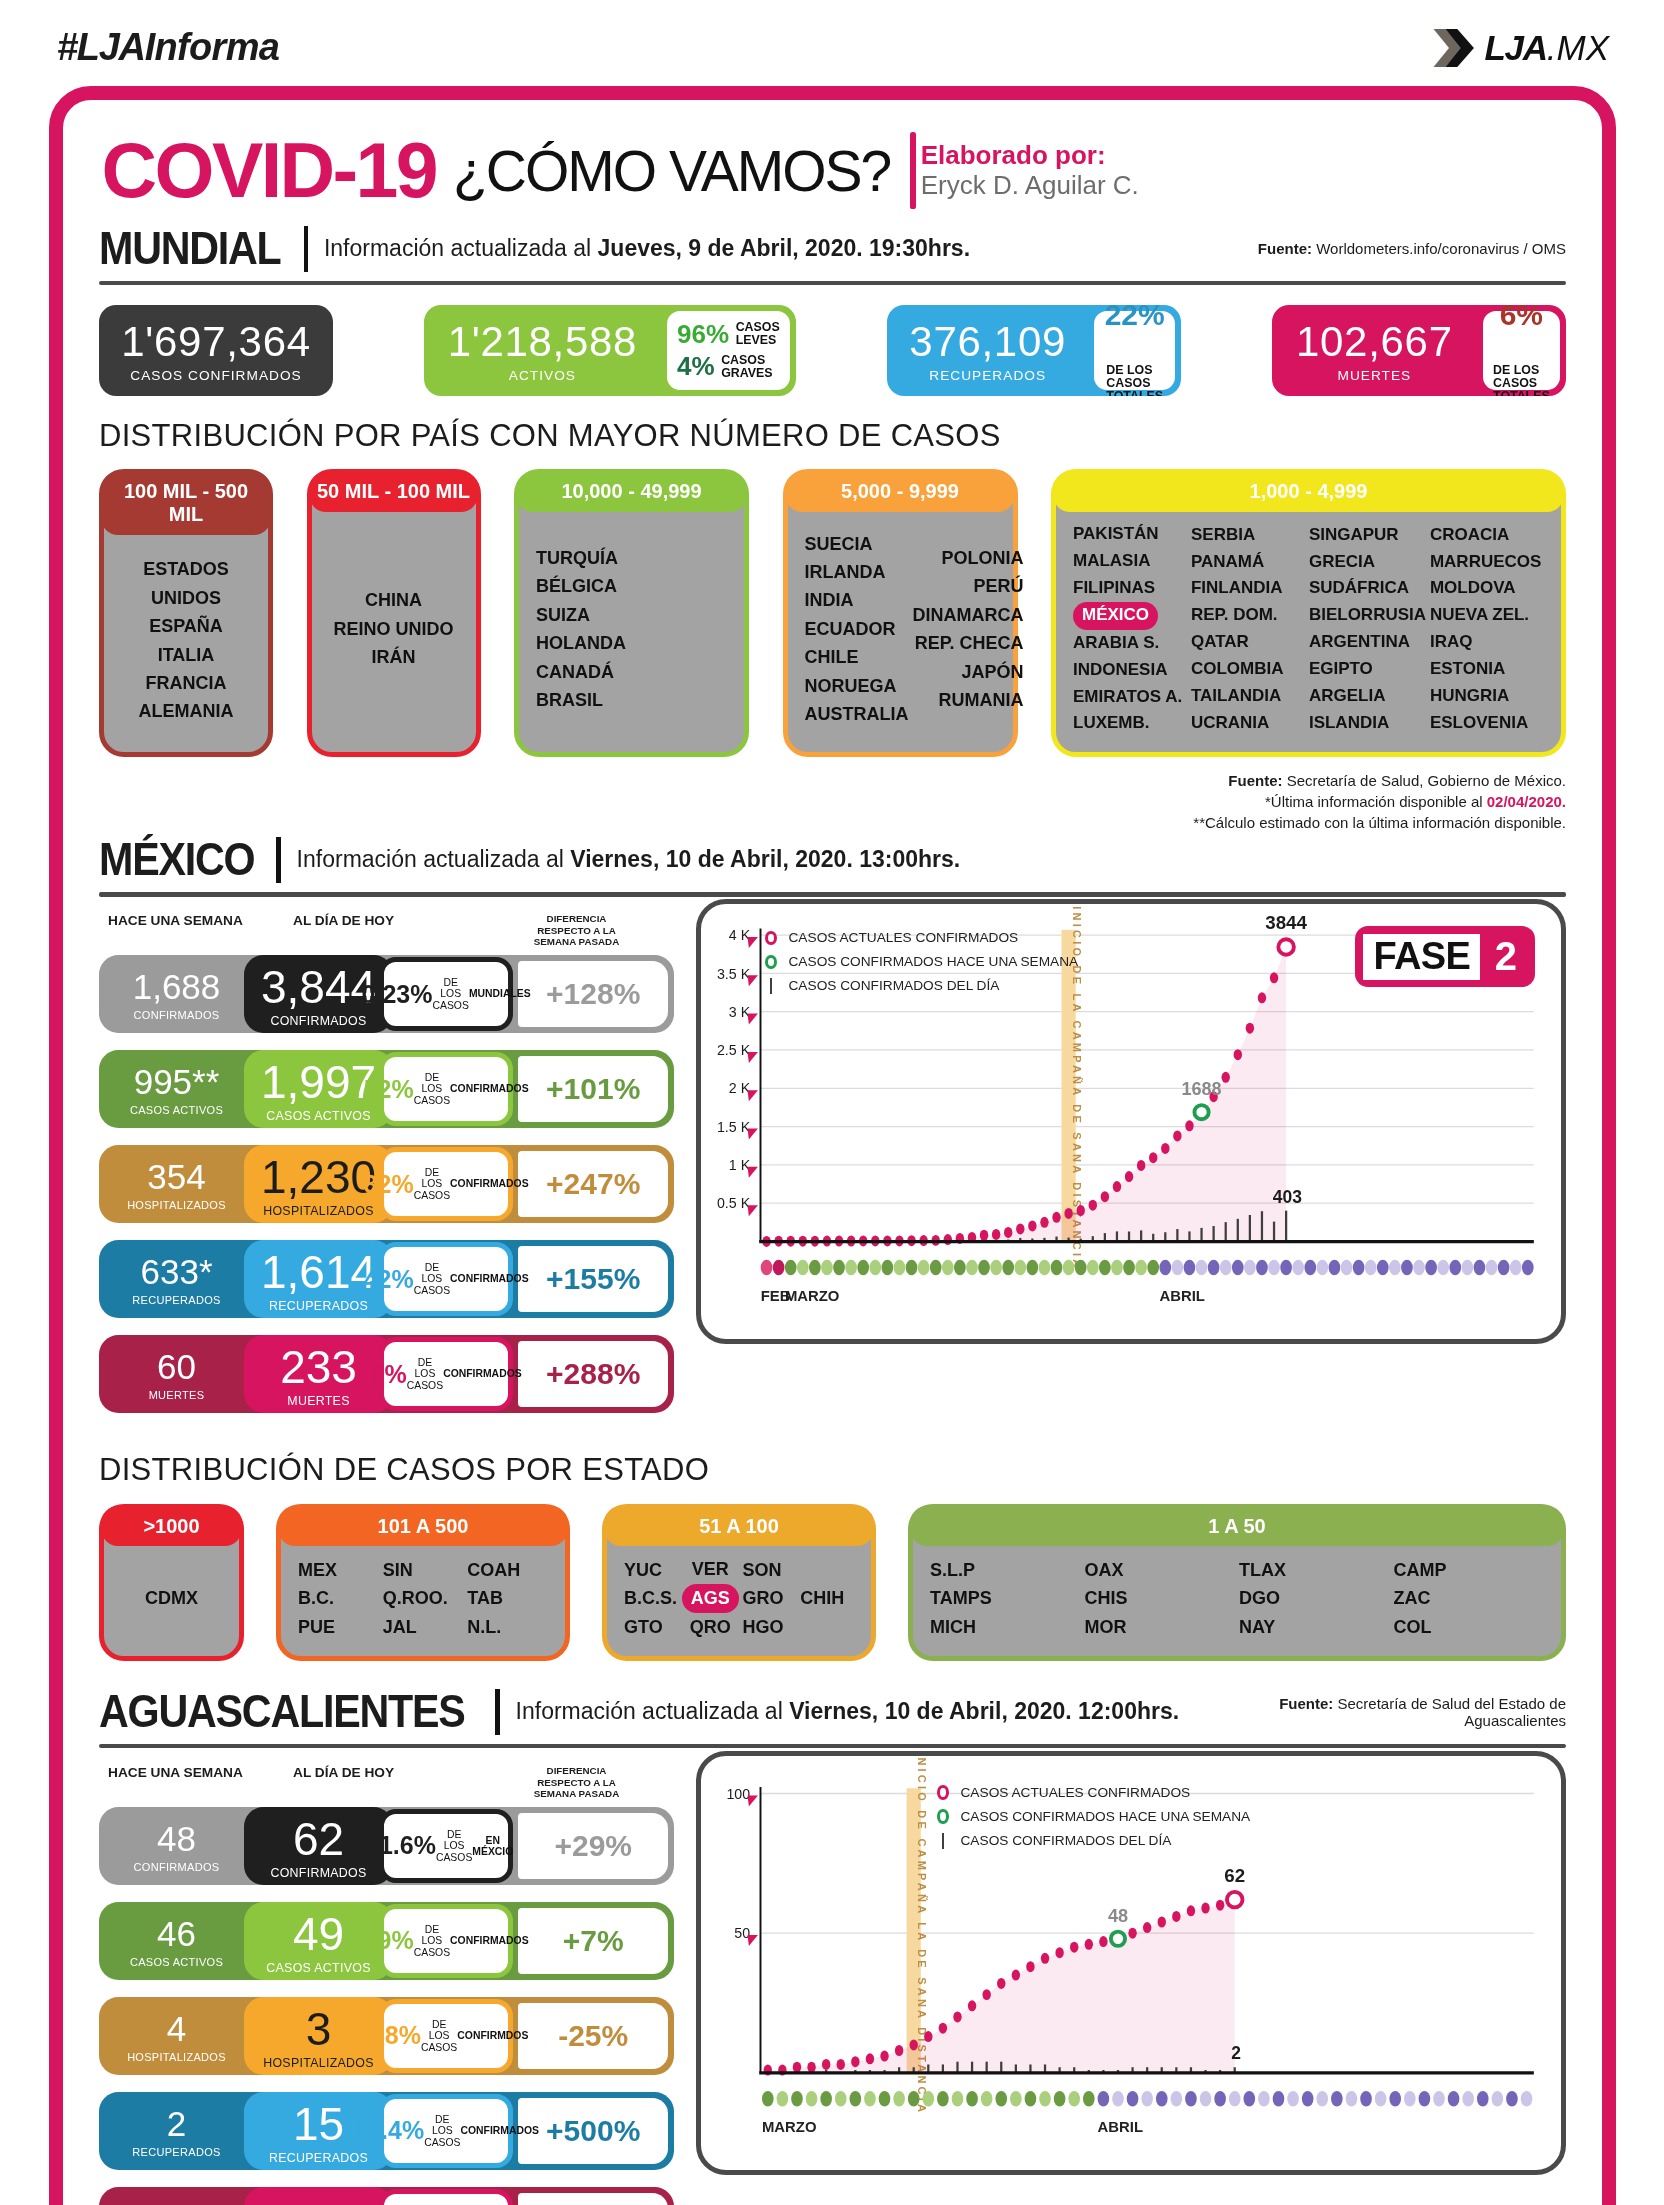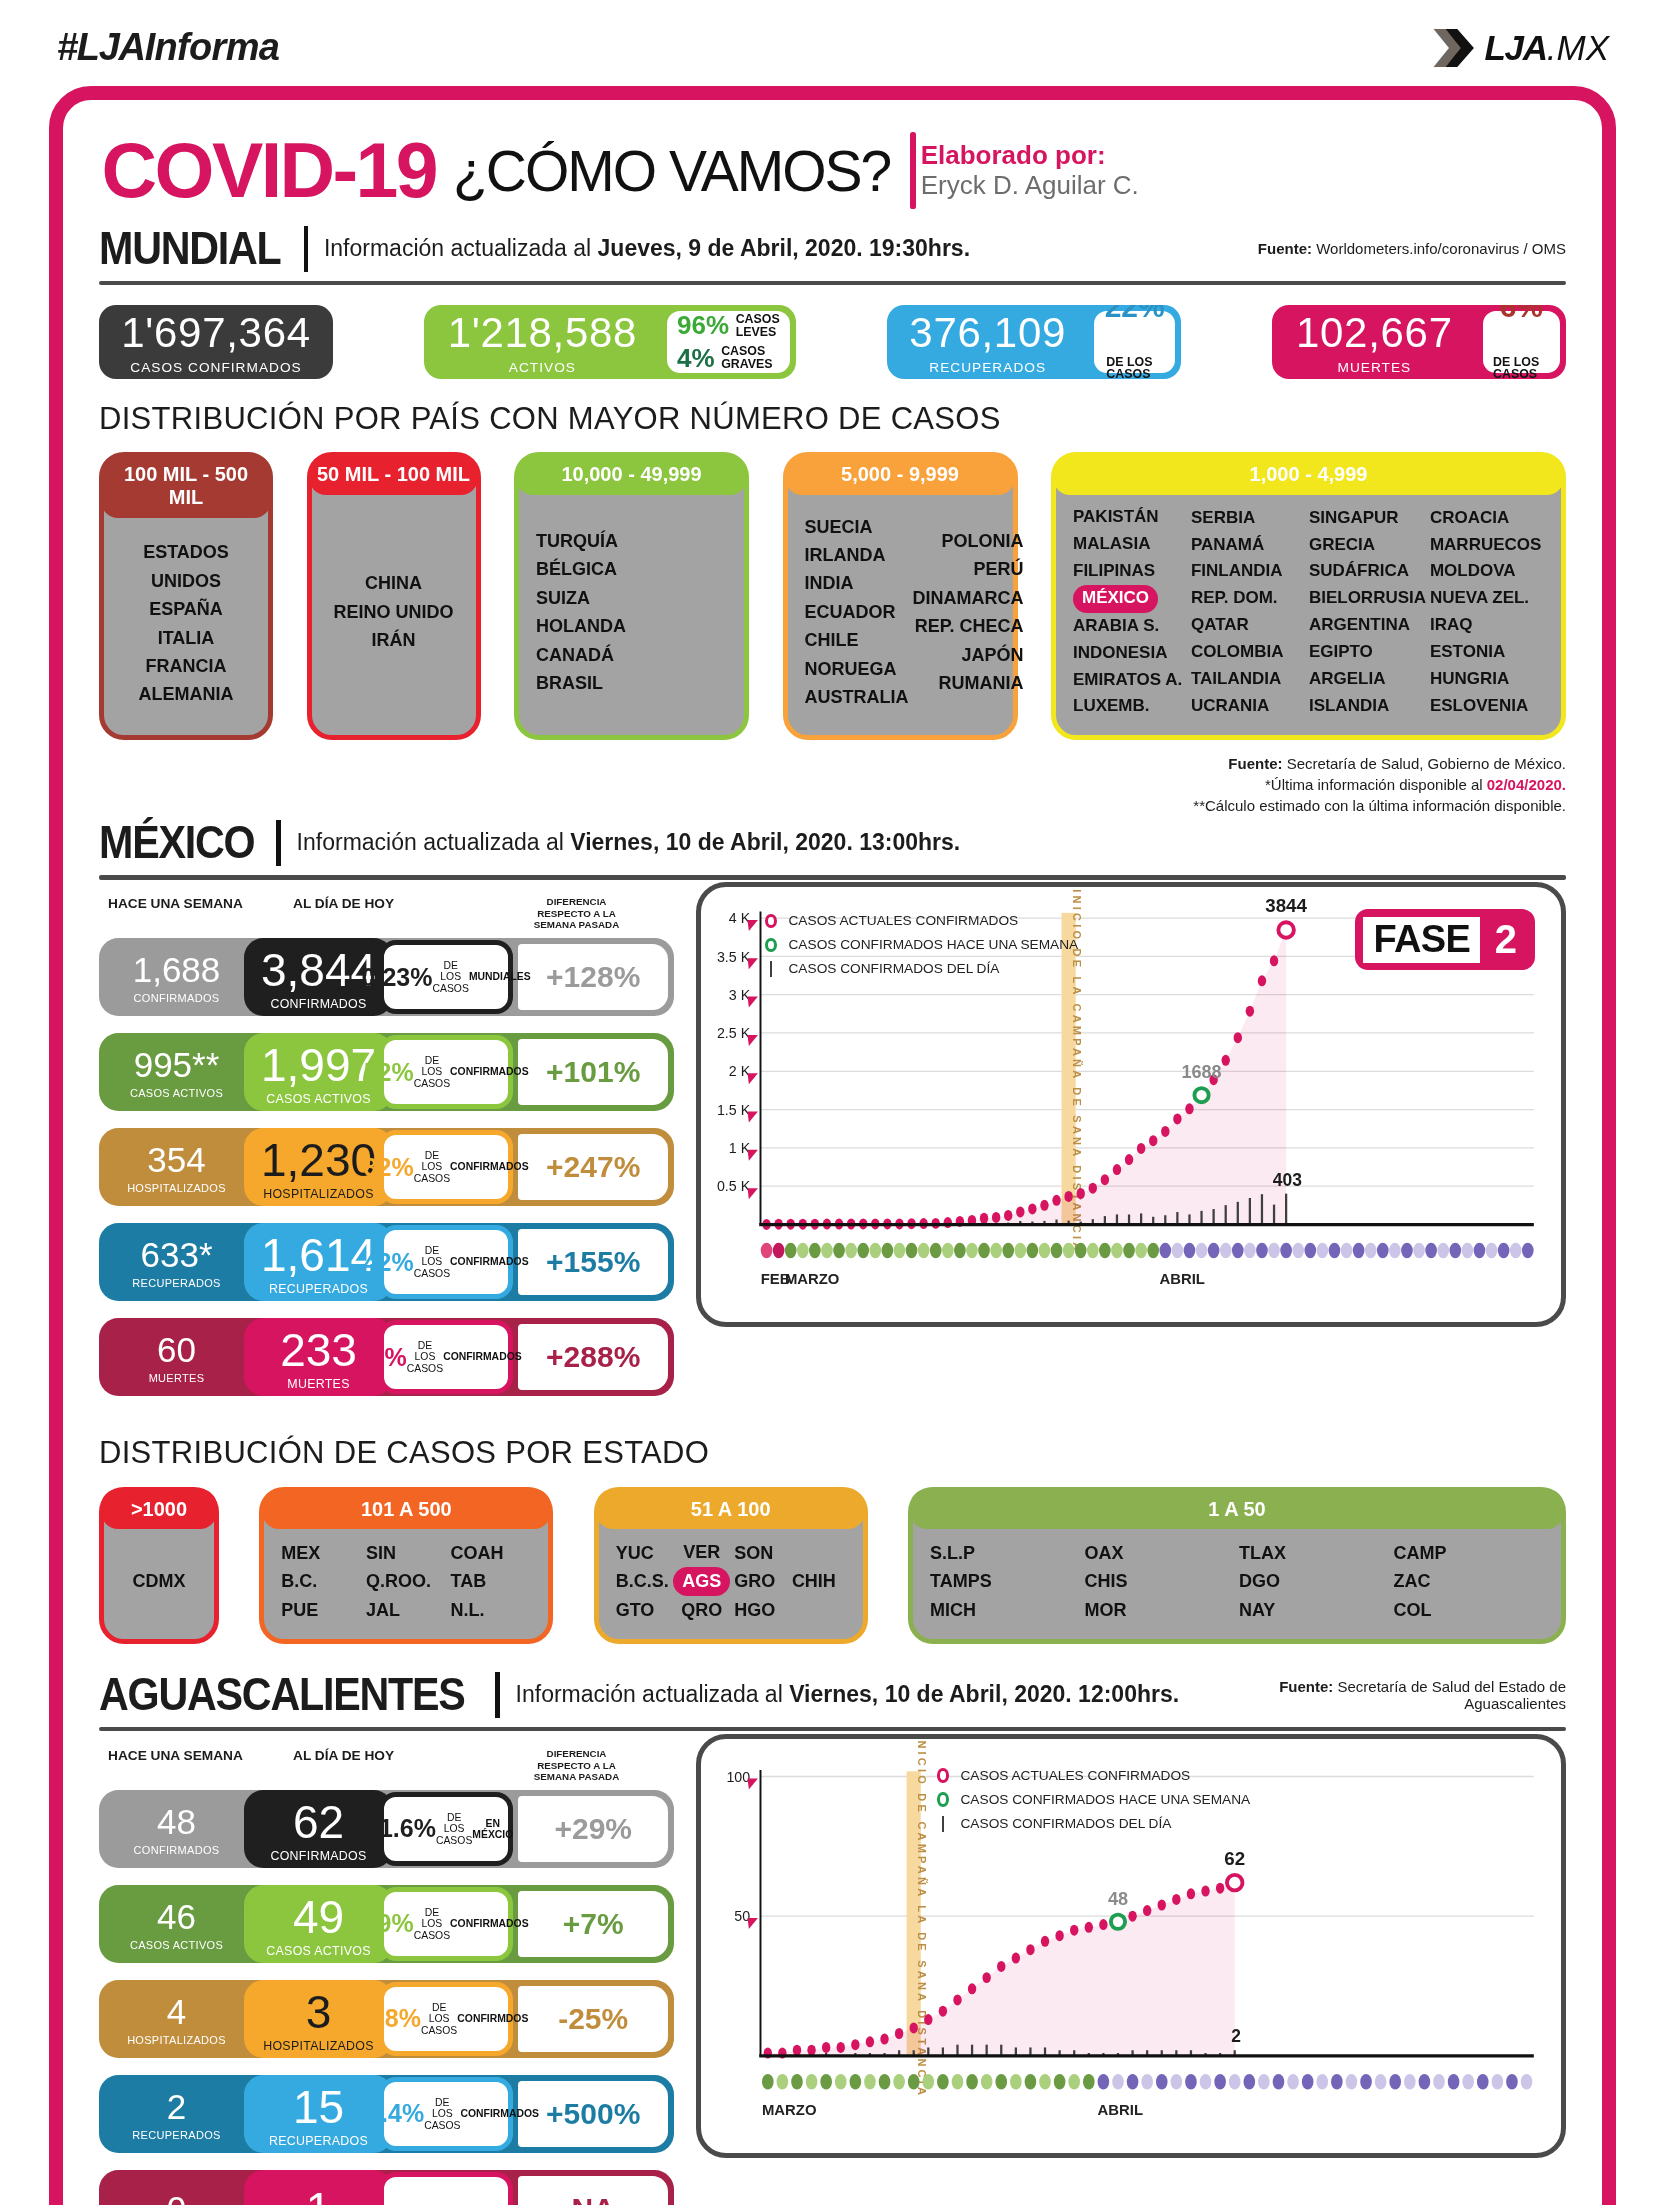--- a/index.html
+++ b/index.html
@@ -21,21 +21,21 @@
   .secrow { display:flex; align-items:center; gap: 15.6px; margin-top: 9px; }
   .secname { font-size: 43px; font-weight: 700; letter-spacing: -1.3px; transform: scale(0.96, 1.06); transform-origin: left center; white-space: nowrap; }
   .secbar { width: 4.6px; height: 46px; background:#111; flex: none; }
   .secinfo { font-size: 23px; white-space: nowrap; }
   .secinfo b { font-weight: 700; }
   .secsrc { margin-left:auto; font-size: 15px; text-align:right; }
   .secsrc b { font-weight: 700; }
   .rule { height: 4.6px; background:#4a4a4a; margin-top: 7.8px; border-radius: 2px; }
   
   .wstats { display:flex; justify-content:space-between; margin-top: 19.5px; }
-  .wbox { border-radius: 17px; color:#fff; display:flex; height: 74px; overflow:hidden; }
+  .wbox { border-radius: 17px; color:#fff; display:flex; height: 91px; overflow:hidden; }
   .wmain { flex:1; display:flex; flex-direction:column; justify-content:center; align-items:center; padding: 0 9px; }
   .wnum { font-size: 42px; letter-spacing: 0.7px; }
   .wlabel { font-size: 13.7px; letter-spacing: 1px; margin-top: 2.6px; }
   .wside { background:#fff; border-radius: 13px; margin: 5.9px; color:#111; display:flex; flex-direction:column; justify-content:center; padding: 2.6px 10.4px; gap: 1.3px; }
   .wside .pr { display:flex; align-items:center; gap: 6.5px; }
   .wside .pct { font-weight:700; font-size: 26px; }
   .wside .pl { font-size: 12.4px; font-weight: 700; line-height: 1.04; text-align:left; }
   .wside.stack { align-items:center; text-align:center; gap:0; }
   .wside.stack .pct { font-size: 30px; }
   .wside.stack .pl { font-size: 12.4px; margin-top: 32px; }
@@ -600,21 +600,21 @@
           <div class="fase">
             <span class="fbox">FASE</span>
             <span class="fnum">2</span>
           </div>
         </div>
     </div>
   </div>
 
   <div class="dhead">DISTRIBUCIÓN DE CASOS POR ESTADO</div>
   <div class="cboxes" id="estadoboxes">
-      <div class="cbox" style="--c: #e8212e; width: 120px;">
+      <div class="cbox" style="--c: #e8212e; width: 145px;">
         <div class="chead">&gt;1000</div>
         <div class="clist">
           <div class="ccol center">
             <div>CDMX</div>
           </div>
         </div>
       </div>
       <div class="cbox" style="--c: #f26522; width: 294px;">
         <div class="chead">101 A 500</div>
         <div class="clist">

